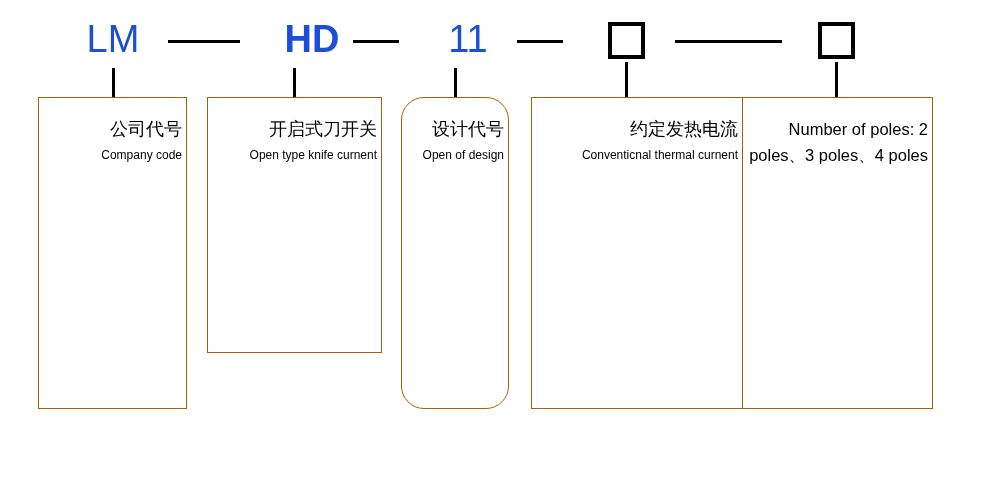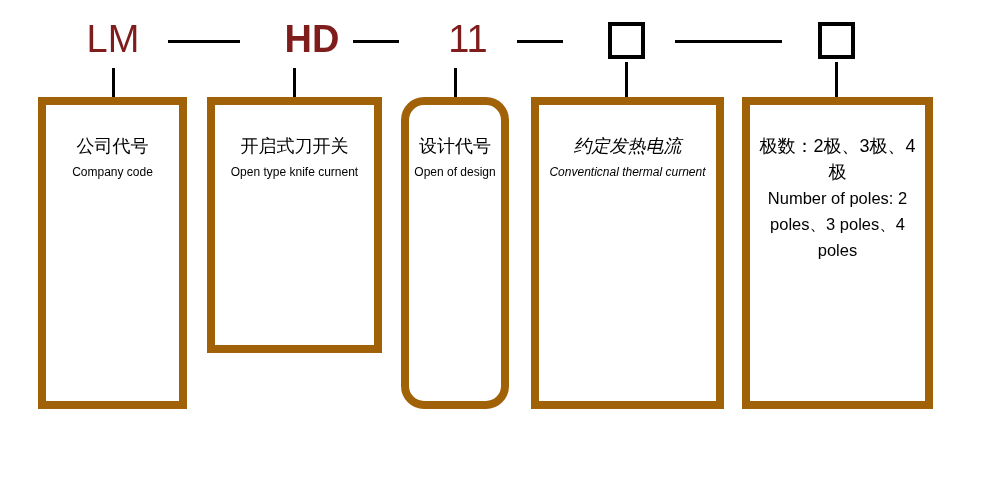--- a/index.html
+++ b/index.html
@@ -21,21 +21,21 @@
   }
 
   
   .code-label {
     position: absolute;
     font-size: 38px;
     line-height: 38px;
     font-weight: 400;
     text-align: center;
     white-space: nowrap;
-    color: #7f1d1d;
+    color: #1d4ed8;
     letter-spacing: 0px;
   }
   .code-box {
     position: absolute;
     border: 4px solid #000000;
     box-sizing: border-box;
     background: #ffffff;
   }
   .dash {
     position: absolute;
@@ -46,25 +46,25 @@
   
   .stem {
     position: absolute;
     width: 3px;
     background: #000000;
   }
 
   
   .desc-box {
     position: absolute;
-    border: 8px solid #a16207;
+    border: 1px solid #a16207;
     box-sizing: border-box;
     background: #ffffff;
-    padding-top: 28px;
-    text-align: center;
+    padding-top: 18px;
+    text-align: right;
   }
   .desc-cn {
     font-size: 18px;
     line-height: 26px;
     white-space: pre-line;
     padding: 0 4px;
   }
   .desc-en {
     font-size: 12px;
     line-height: 26px;
@@ -110,23 +110,22 @@
   <div class="desc-box" style="left:207px; top:97px; width:175px; height:256px;">
     <div class="desc-cn">开启式刀开关</div>
     <div class="desc-en">Open type knife curnent</div>
   </div>
 
   <div class="desc-box" style="left:401px; top:97px; width:108px; height:312px;border-radius:23px;">
     <div class="desc-cn">设计代号</div>
     <div class="desc-en">Open of design</div>
   </div>
 
-  <div class="desc-box" style="left:531px; top:97px; width:193px; height:312px;font-style:italic;">
+  <div class="desc-box" style="left:531px; top:97px; width:212px; height:312px;">
     <div class="desc-cn">约定发热电流</div>
     <div class="desc-en">Conventicnal thermal curnent</div>
   </div>
 
   <div class="desc-box wide" style="left:742px; top:97px; width:191px; height:312px;">
-    <div class="desc-cn">极数：2极、3极、4极</div>
     <div class="desc-en">Number of poles: 2 poles、3 poles、4 poles</div>
   </div>
 
 </div>
 
 </body></html>

